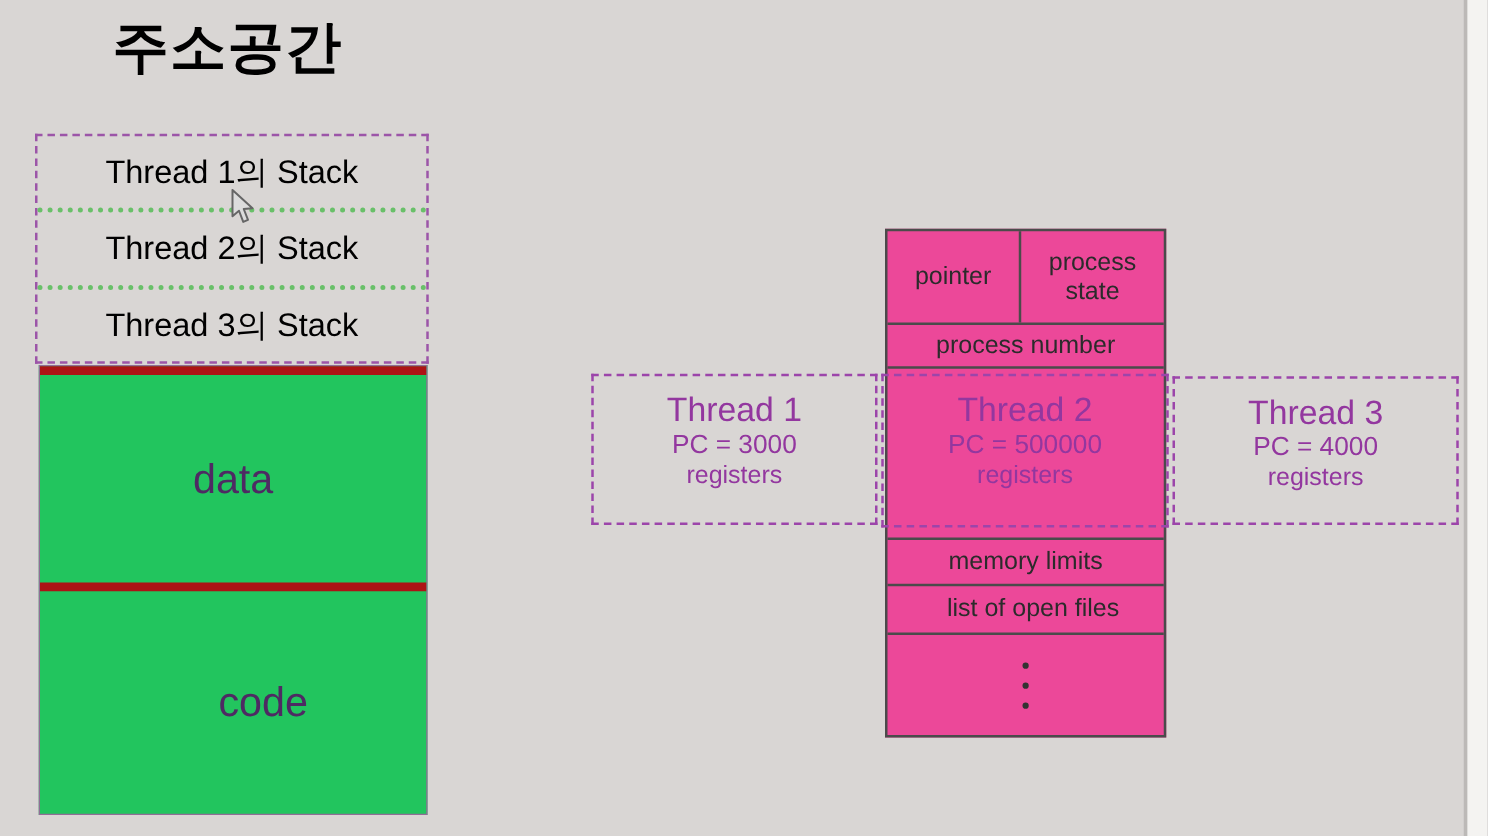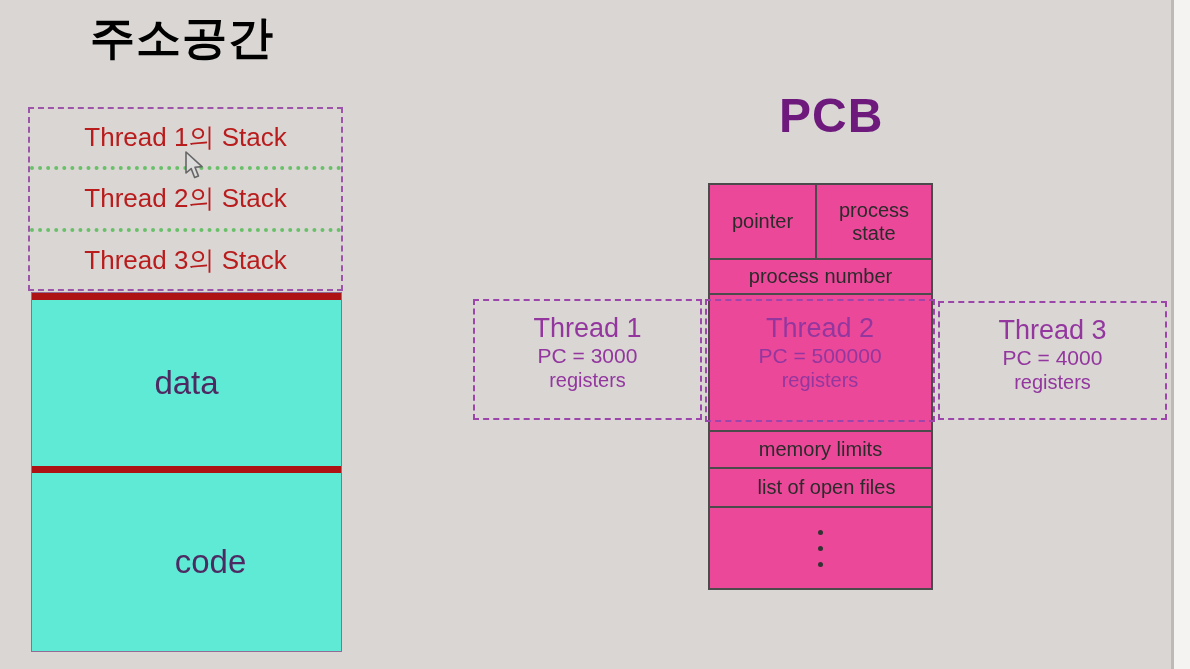--- a/index.html
+++ b/index.html
@@ -28,27 +28,27 @@
     letter-spacing: 1px;
   }
   .stacks {
     position: absolute; left: 28px; top: 107px; width: 315px; height: 184px;
     border: 2px dashed #9c55a8;
     display: flex; flex-direction: column;
   }
   .stack-row {
     flex: 1 1 0;
     display: flex; align-items: center; justify-content: center;
-    font-size: 26px; color: #b91c1c;
+    font-size: 26px; color: #000000;
   }
   .stack-row.sep { border-bottom: 4px dotted #69c069; }
 
   .membox {
     position: absolute; left: 31px; top: 292px; width: 311px; height: 360px;
-    background: #5eead4; border: 1px solid #916d96;
+    background: #22c55e; border: 1px solid #916d96;
     display: flex; flex-direction: column;
   }
   .redbar { height: 7px; background: #ad1315; flex: 0 0 auto; }
   .memsec {
     display: flex; align-items: center; justify-content: center;
     font-size: 33px; color: #4e2a63;
   }
   .memsec.data { flex: 0 0 166px; }
   .memsec.code { flex: 1 1 auto; padding-left: 48px; }
 
@@ -113,21 +113,20 @@
     <div class="redbar"></div>
     <div class="memsec data">
       <span>data</span>
     </div>
     <div class="redbar"></div>
     <div class="memsec code">
       <span>code</span>
     </div>
   </div>
 
-  <div class="pcb-title">PCB</div>
 
   <div class="pcb-table">
     <div class="prow r1">
       <div class="pcell left">pointer</div>
       <div class="pcell right">process state</div>
     </div>
     <div class="prow r2">process number</div>
     <div class="prow r3"></div>
     <div class="prow r4">memory limits</div>
     <div class="prow r5">list of open files</div>

